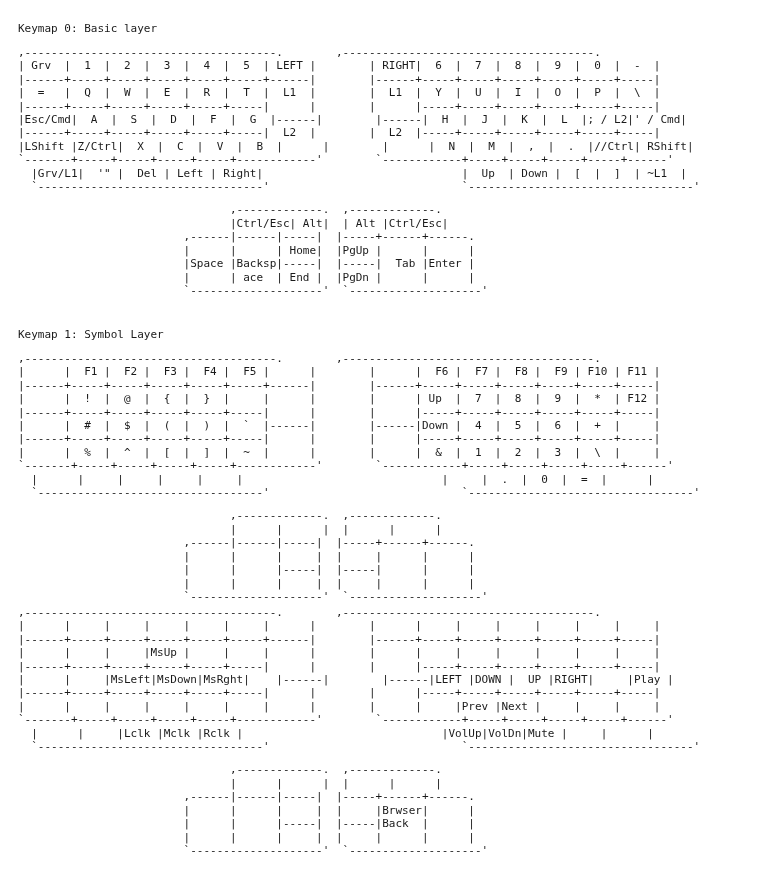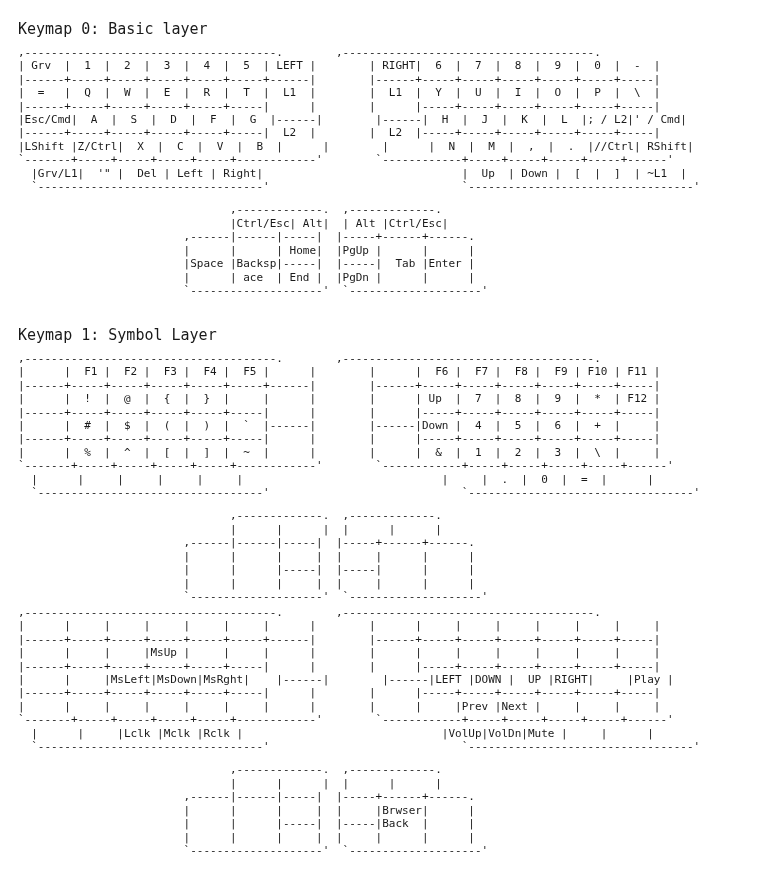--- a/index.html
+++ b/index.html
@@ -19,21 +19,21 @@
     width: 765px;
     height: 883px;
     padding: 0;
   }
   .section {
     position: absolute;
     left: 0;
     width: 765px;
   }
   .section-title {
-    font-size: 15px;
+    font-size: 11px;
     line-height: 14px;
     padding-left: 18px;
     color: #1a1a1a;
     white-space: pre;
   }
   pre.ascii {
     margin: 0;
     padding: 0 0 0 18px;
     font-family: "DejaVu Sans Mono", "Liberation Mono", monospace;
     font-size: 11px;

